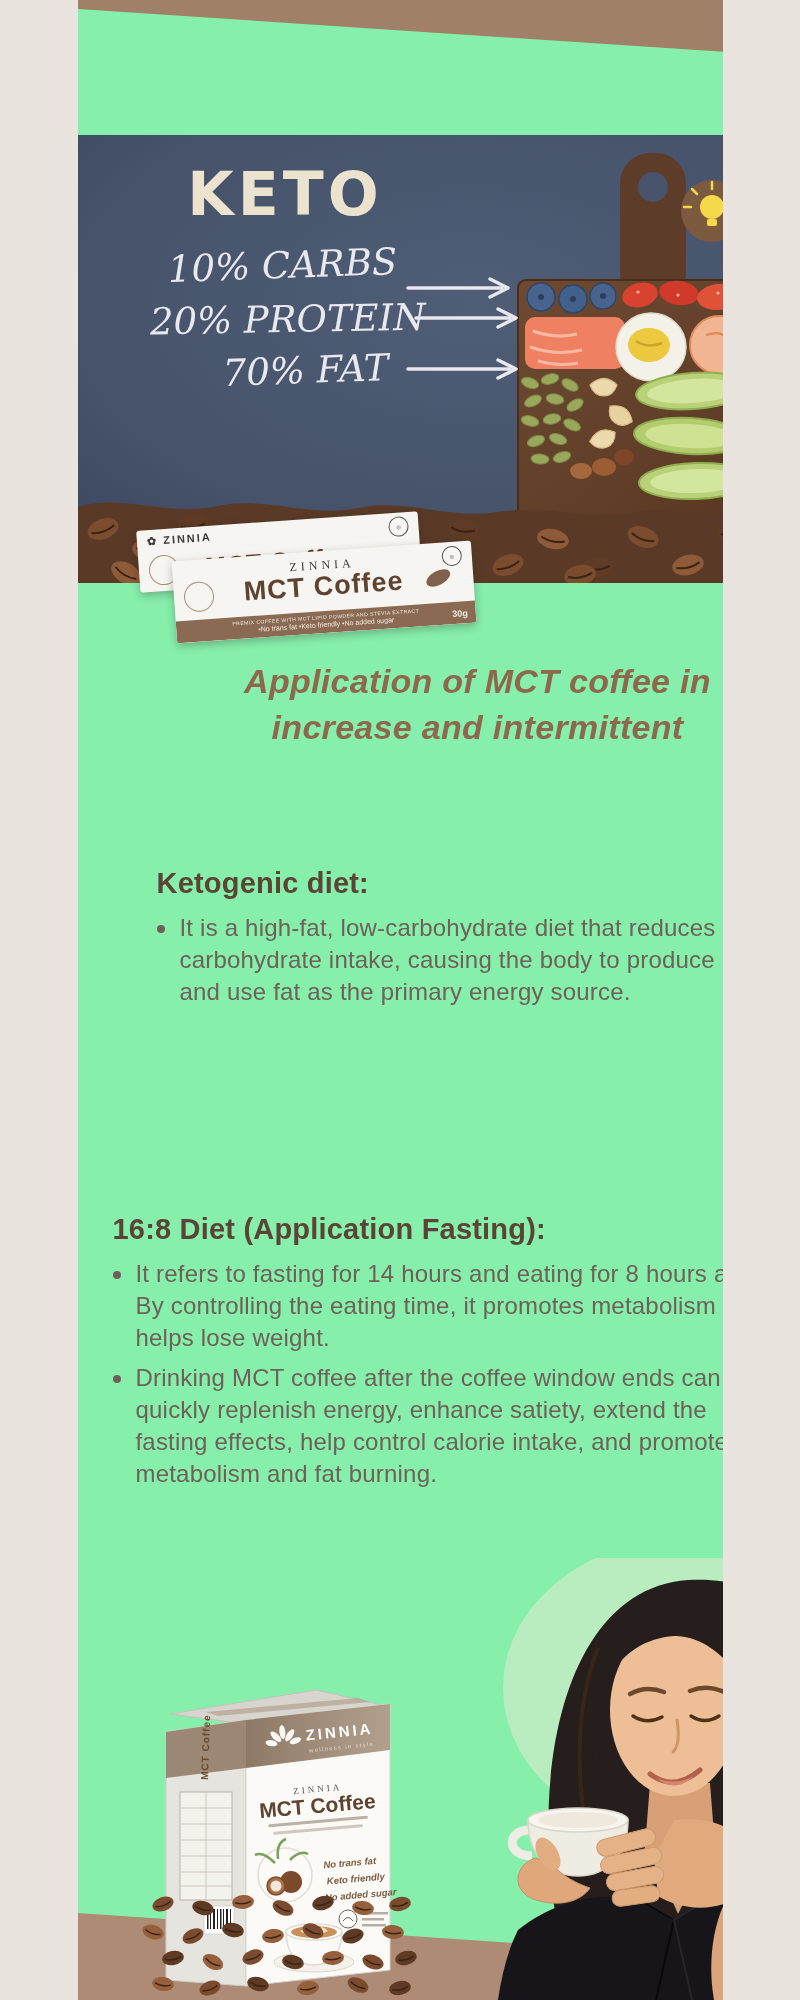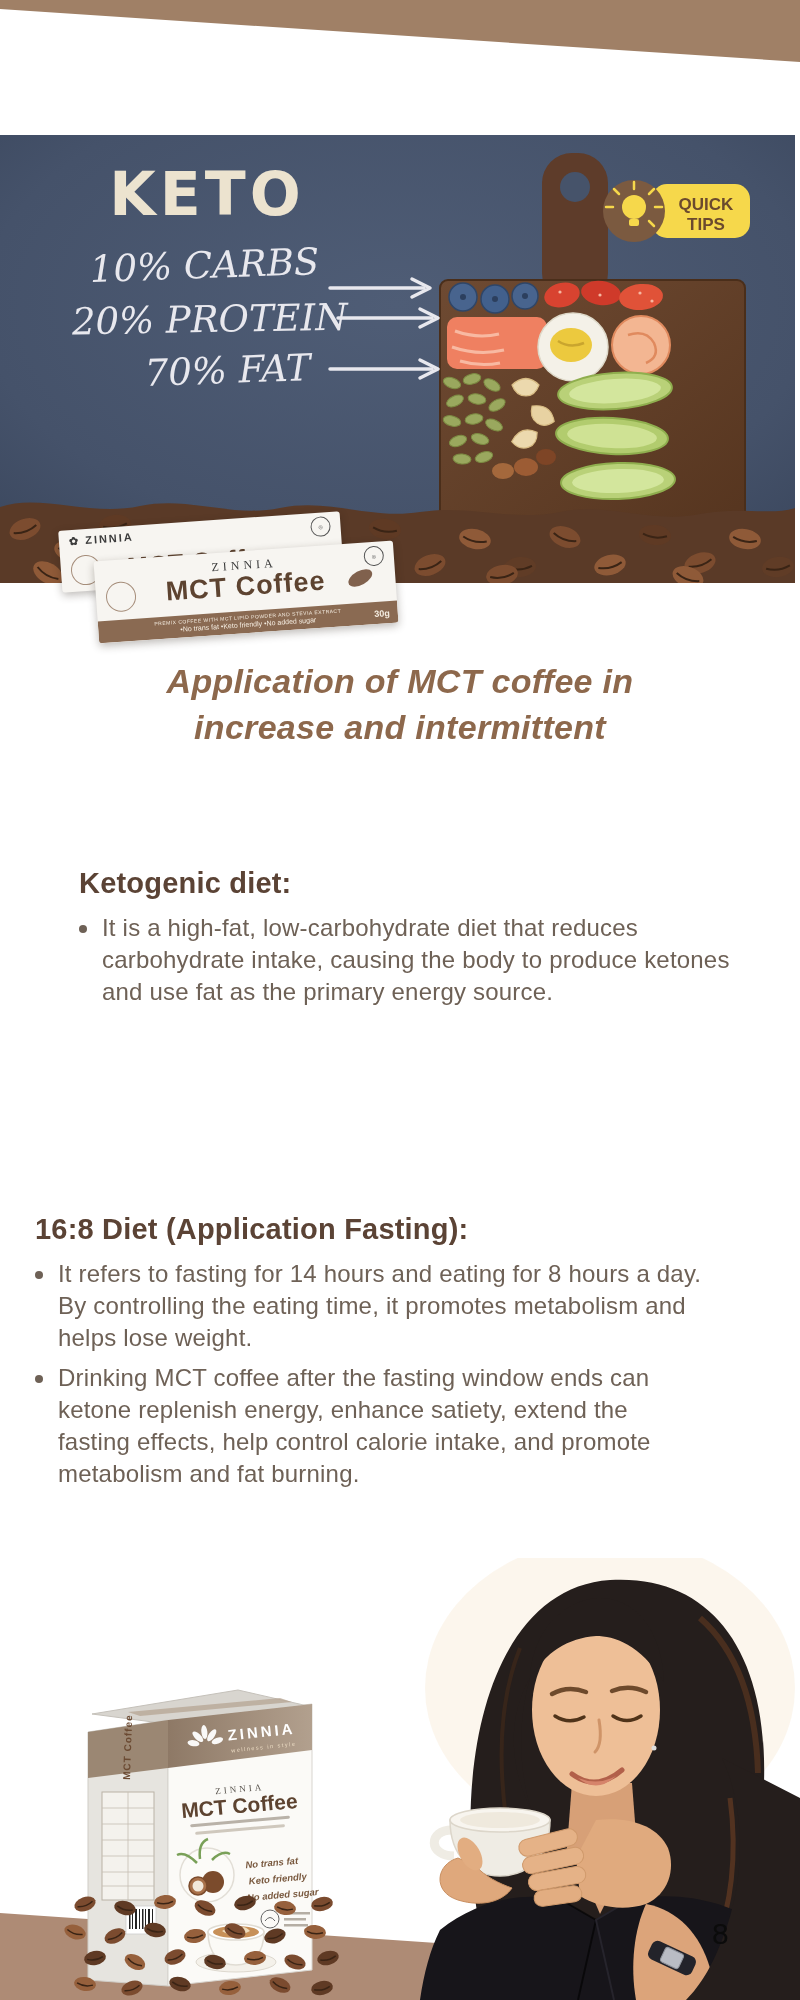--- a/index.html
+++ b/index.html
@@ -1,16 +1,16 @@
 <!DOCTYPE html>
 <html><head>
 <meta charset="utf-8">
 <style>
   html,body{margin:0;padding:0;background:#e9e4de;}
-  #page{position:relative;width:800px;height:2000px;background:#ffffff;overflow:hidden;
+  #page{position:relative;width:645px;height:2000px;background:#86efac;overflow:hidden;
         font-family:"Liberation Sans",sans-serif;margin:0 auto;}
   .abs{position:absolute;}
 
   
   #top-band{left:0;top:0;width:800px;height:64px;background:#a08066;
             clip-path:polygon(0 0,100% 0,100% 62px,0 9px);}
   #bottom-band{left:0;top:1900px;width:800px;height:100px;background:#ae8b75;
             clip-path:polygon(0 13px,100% 68px,100% 100px,0 100px);}
 
   
@@ -260,21 +260,21 @@
 
   <div id="section-168" class="abs section">
     <h2>16:8 Diet (Application Fasting):</h2>
     <ul class="bullets">
       <li>
           <span class="bdot"></span>
           <span class="btxt">It refers to fasting for 14 hours and eating for 8 hours a day. By controlling the eating time, it promotes metabolism and helps lose weight.</span>
         </li>
       <li>
           <span class="bdot"></span>
-          <span class="btxt">Drinking MCT coffee after the fasting window ends can ketone replenish energy, enhance satiety, extend the fasting effects, help control calorie intake, and promote metabolism and fat burning.</span>
+          <span class="btxt">Drinking MCT coffee after the coffee window ends can quickly replenish energy, enhance satiety, extend the fasting effects, help control calorie intake, and promote metabolism and fat burning.</span>
         </li>
     </ul>
   </div>
 
   <div id="bottom-band" class="abs"></div>
 
   <svg id="product-box" class="abs" viewBox="0 0 310 360">
     <defs>
       <linearGradient id="bandgrad" x1="0" y1="0" x2="1" y2="0">
         <stop offset="0" stop-color="#8e7966"></stop>

